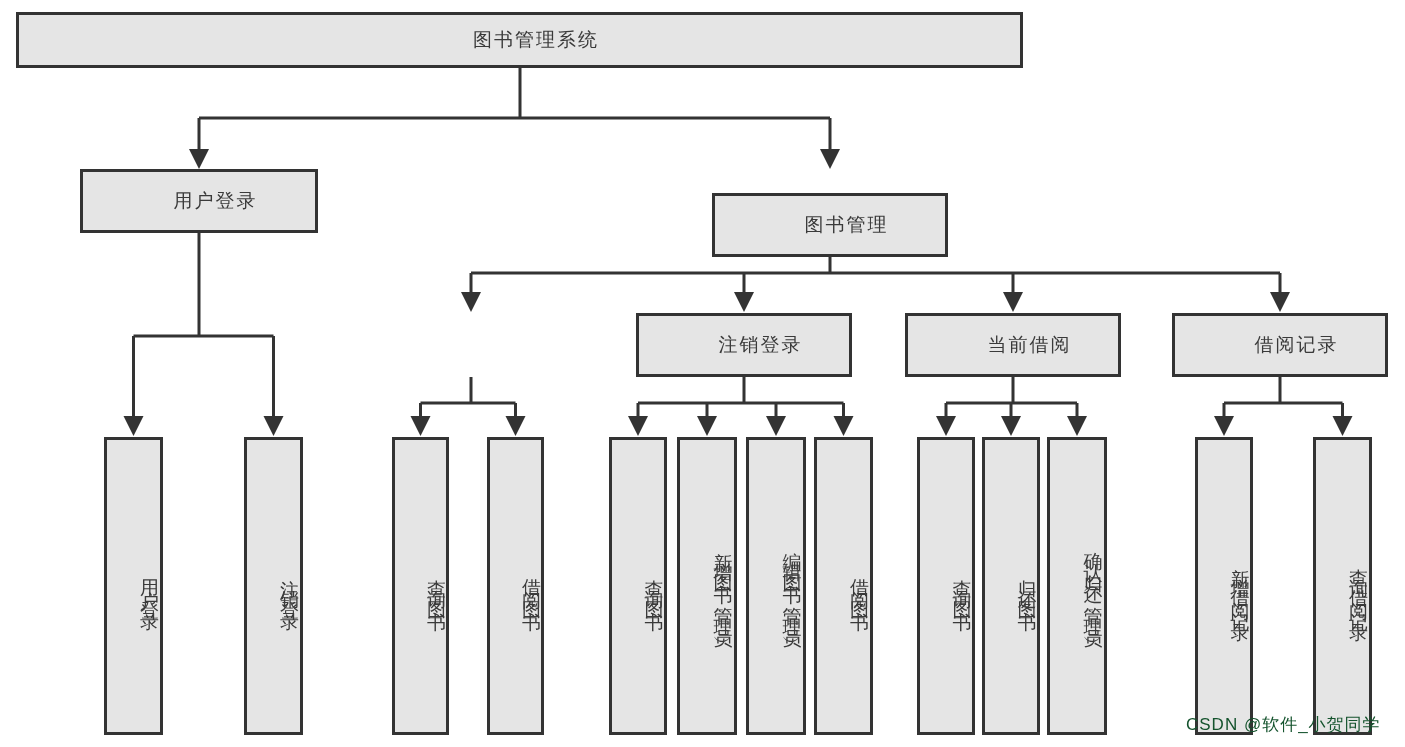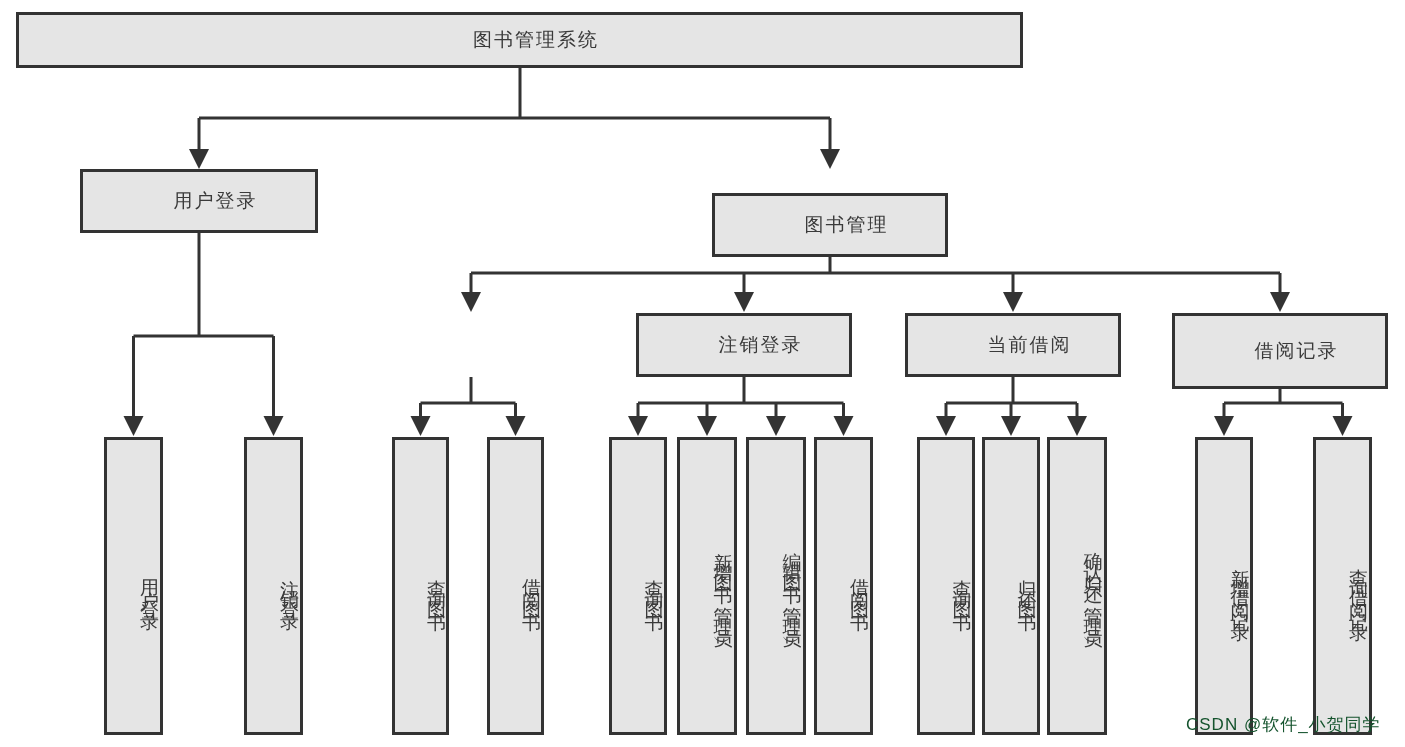--- a/index.html
+++ b/index.html
@@ -104,21 +104,21 @@
     </g>
   </svg>
 
   <div class="node" style="left:16px; top:12px; width:1007px; height:56px;">图书管理系统</div>
 
   <div class="node" style="left:80px; top:169px; width:238px; height:64px;">用户登录</div>
   <div class="node" style="left:712px; top:169px; width:236px; height:64px;margin-top:24px;">图书管理</div>
 
   <div class="node" style="left:636px; top:313px; width:216px; height:64px;">注销登录</div>
   <div class="node" style="left:905px; top:313px; width:216px; height:64px;font-family:Liberation Mono, monospace;">当前借阅</div>
-  <div class="node" style="left:1172px; top:313px; width:216px; height:76px;">借阅记录</div>
+  <div class="node" style="left:1172px; top:313px; width:216px; height:64px;">借阅记录</div>
 
   <div class="node leaf" style="left:104px; top:437px; width:59px; height:298px;">
     <span class="vtext">用户登录</span>
   </div>
   <div class="node leaf" style="left:244px; top:437px; width:59px; height:298px;">
     <span class="vtext">注销登录</span>
   </div>
 
   <div class="node leaf" style="left:392px; top:437px; width:57px; height:298px;">
     <span class="vtext">查询图书</span>

